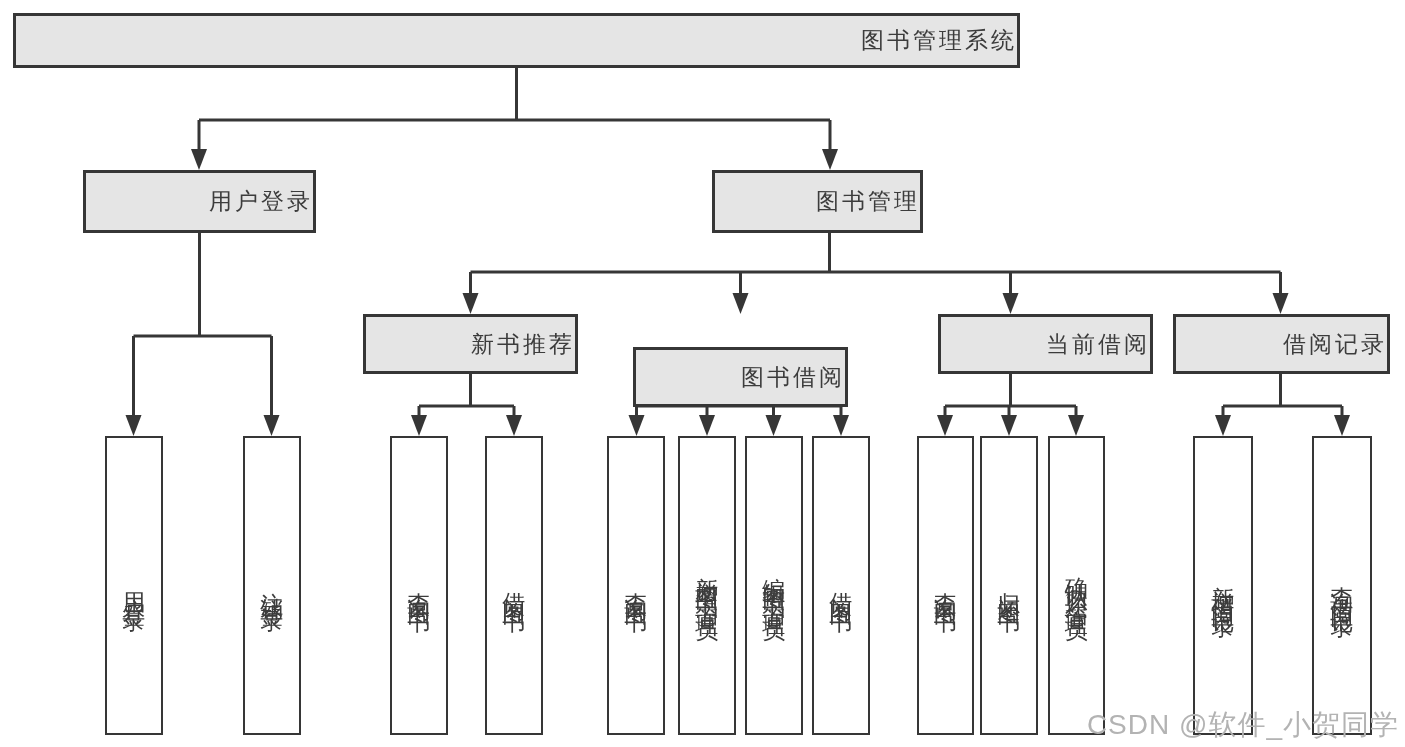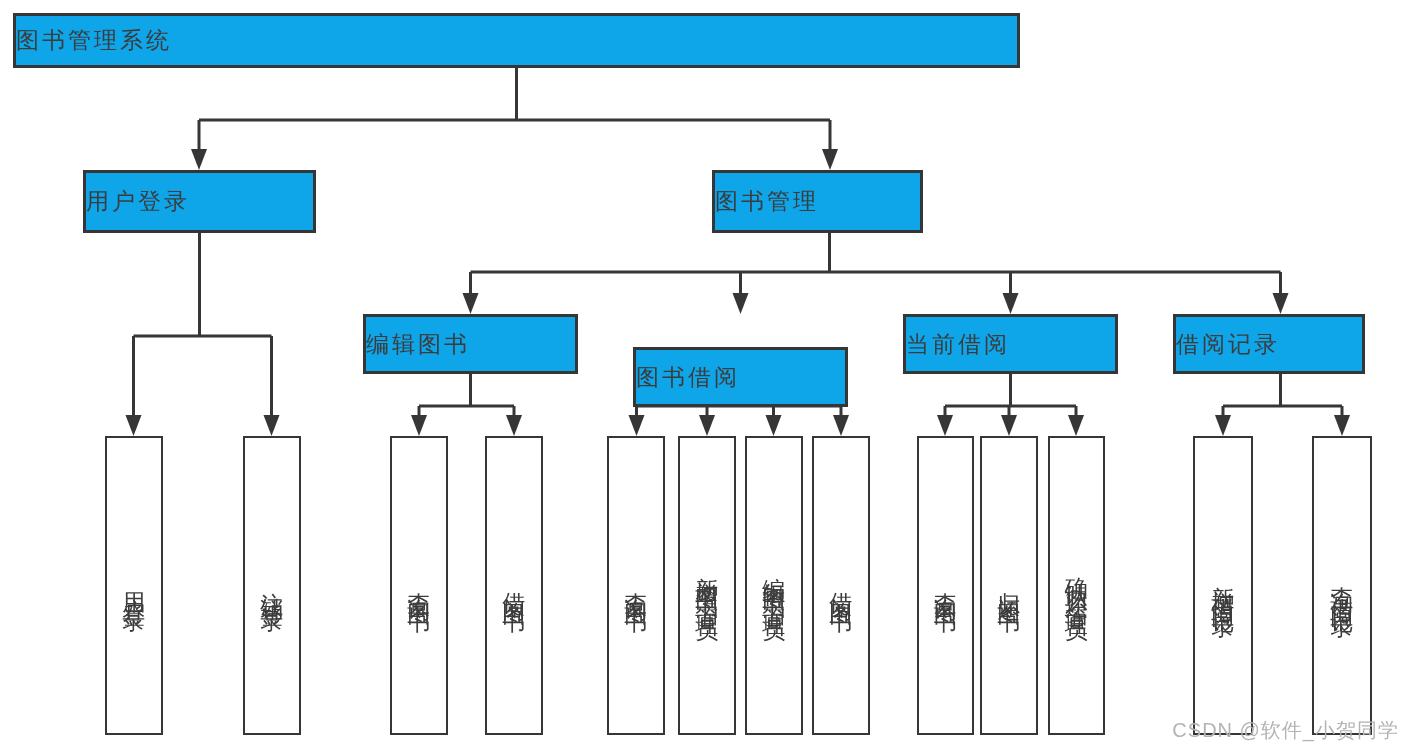--- a/index.html
+++ b/index.html
@@ -6,43 +6,43 @@
   .canvas{
     position:relative;
     width:1405px;height:747px;
     background:#ffffff;
     font-family:"Liberation Sans",sans-serif;
     overflow:hidden;
   }
   .connectors{position:absolute;left:0;top:0;z-index:1;}
   .hbox{
     position:absolute;box-sizing:border-box;
-    border:3px solid #363636;background:#0ea5e9;
-    display:flex;align-items:center;justify-content:flex-start;
+    border:3px solid #363636;background:#e5e5e5;
+    display:flex;align-items:center;justify-content:flex-end;
     z-index:2;
   }
   .hbox span{
     font-size:23px;letter-spacing:3px;color:#3c3c3c;
     white-space:nowrap;
   }
   .vbox{
     position:absolute;box-sizing:border-box;
     border:2.5px solid #363636;background:#ffffff;
     display:flex;align-items:center;justify-content:center;
     top:436px;height:299px;
     z-index:2;
   }
   .vbox span{
     writing-mode:vertical-rl;text-orientation:mixed;
     font-size:23px;letter-spacing:6px;line-height:1.15;
     color:#3c3c3c;white-space:nowrap;
   }
   .watermark{
     position:absolute;right:6px;bottom:3px;
-    font-size:20px;color:#b3b3b3;letter-spacing:1px;
+    font-size:28px;color:#b3b3b3;letter-spacing:1px;
     z-index:3;white-space:nowrap;
   }
 </style>
 </head>
 <body>
 
 <div class="canvas">
 
   <svg class="connectors" width="1405" height="747" viewBox="0 0 1405 747">
     <g stroke="#363636" stroke-width="3" fill="none">
@@ -96,29 +96,29 @@
   </div>
 
   <div class="hbox" style="left:83px;top:170px;width:233px;height:63px;">
     <span>用户登录</span>
   </div>
   <div class="hbox" style="left:712px;top:170px;width:211px;height:63px;">
     <span>图书管理</span>
   </div>
 
   <div class="hbox" style="left:363px;top:314px;width:215px;height:60px;">
-    <span>编辑图书</span>
+    <span>新书推荐</span>
   </div>
   <div class="hbox" style="left:633px;top:314px;width:215px;height:60px;margin-top:33px;">
     <span>图书借阅</span>
   </div>
-  <div class="hbox" style="left:903px;top:314px;width:215px;height:60px;">
+  <div class="hbox" style="left:938px;top:314px;width:215px;height:60px;">
     <span>当前借阅</span>
   </div>
-  <div class="hbox" style="left:1173px;top:314px;width:192px;height:60px;">
+  <div class="hbox" style="left:1173px;top:314px;width:217px;height:60px;">
     <span>借阅记录</span>
   </div>
 
   <div class="vbox" style="left:105px;width:58px;">
     <span>用户登录</span>
   </div>
   <div class="vbox" style="left:243px;width:58px;">
     <span>注销登录</span>
   </div>
 

